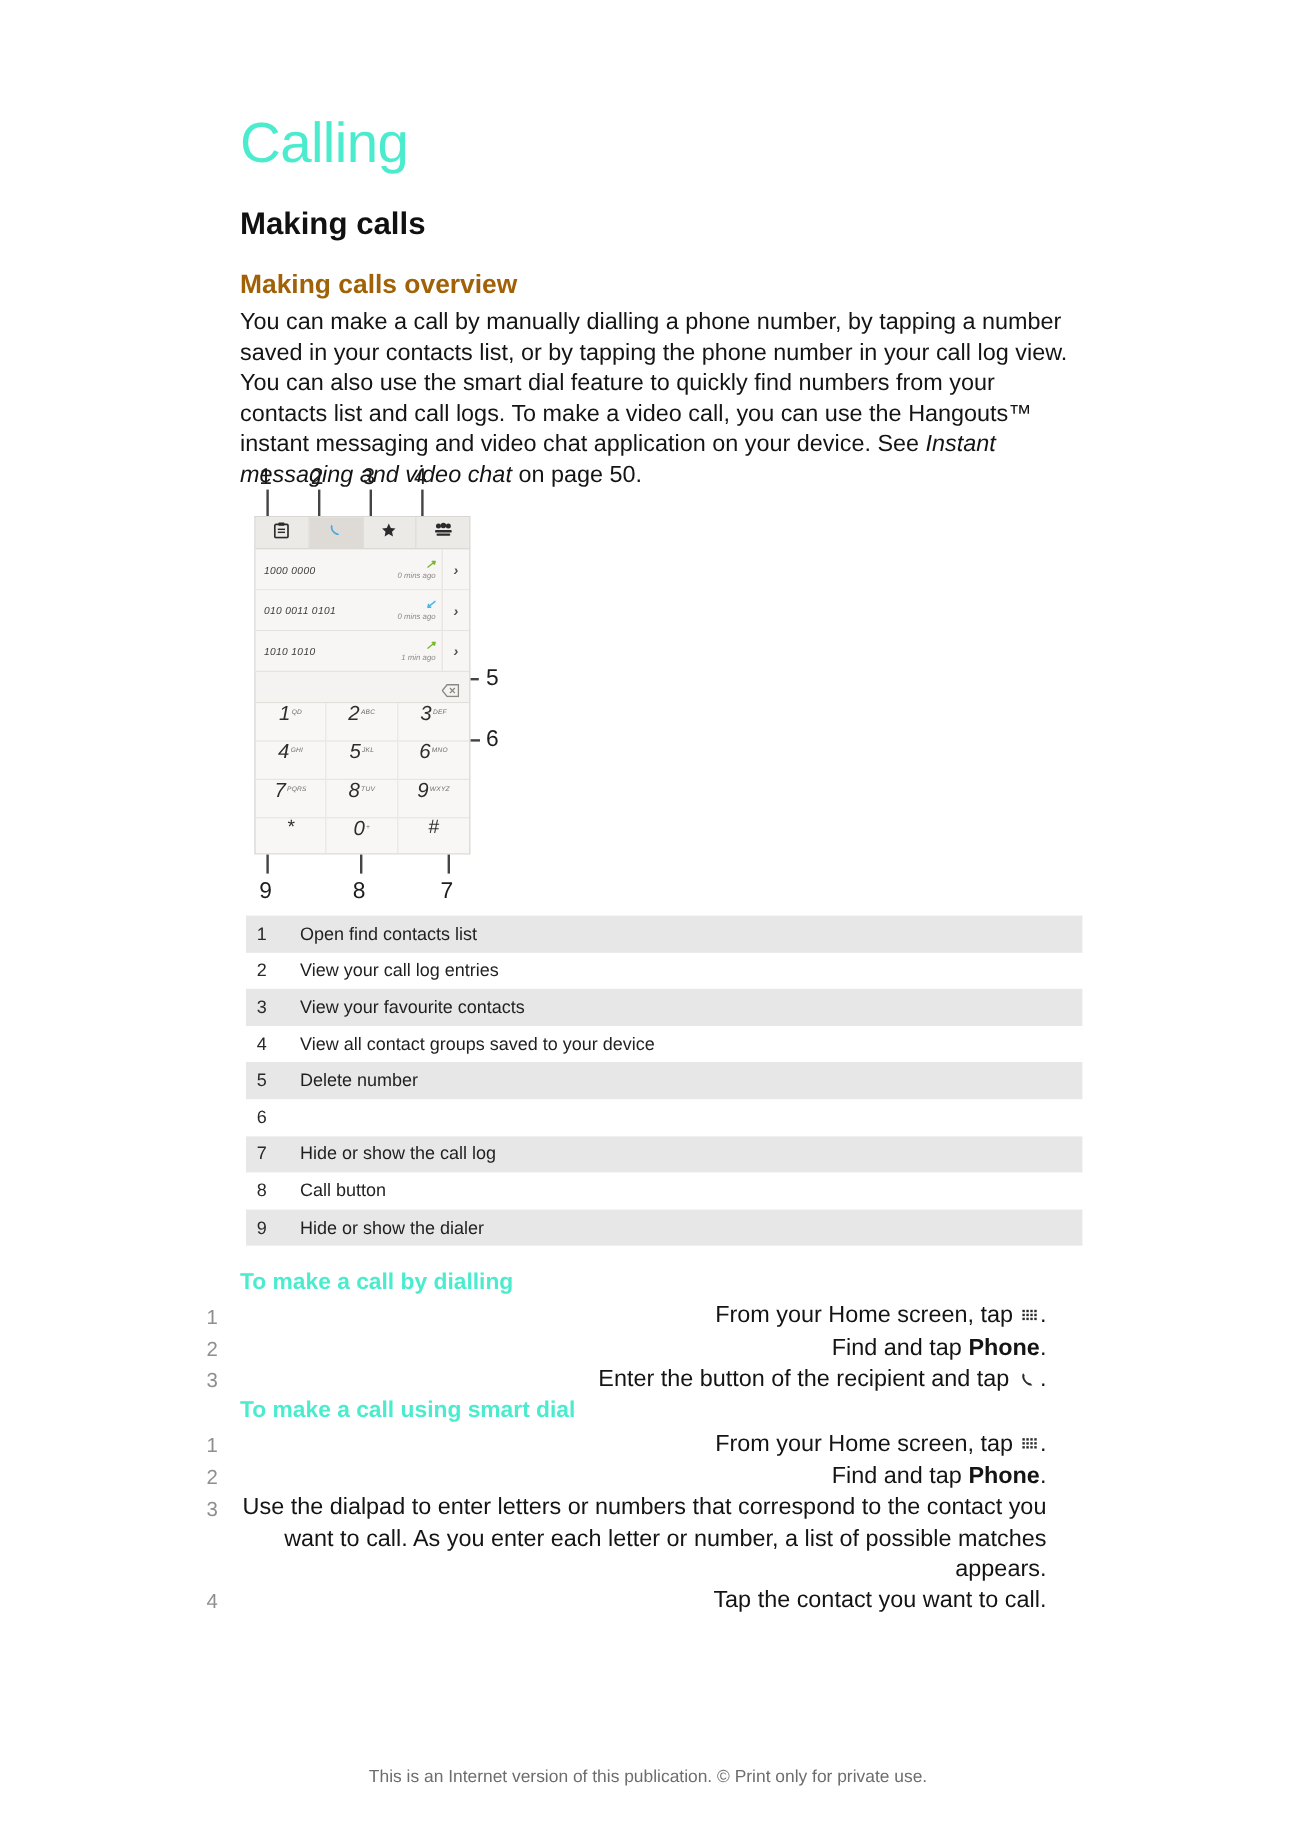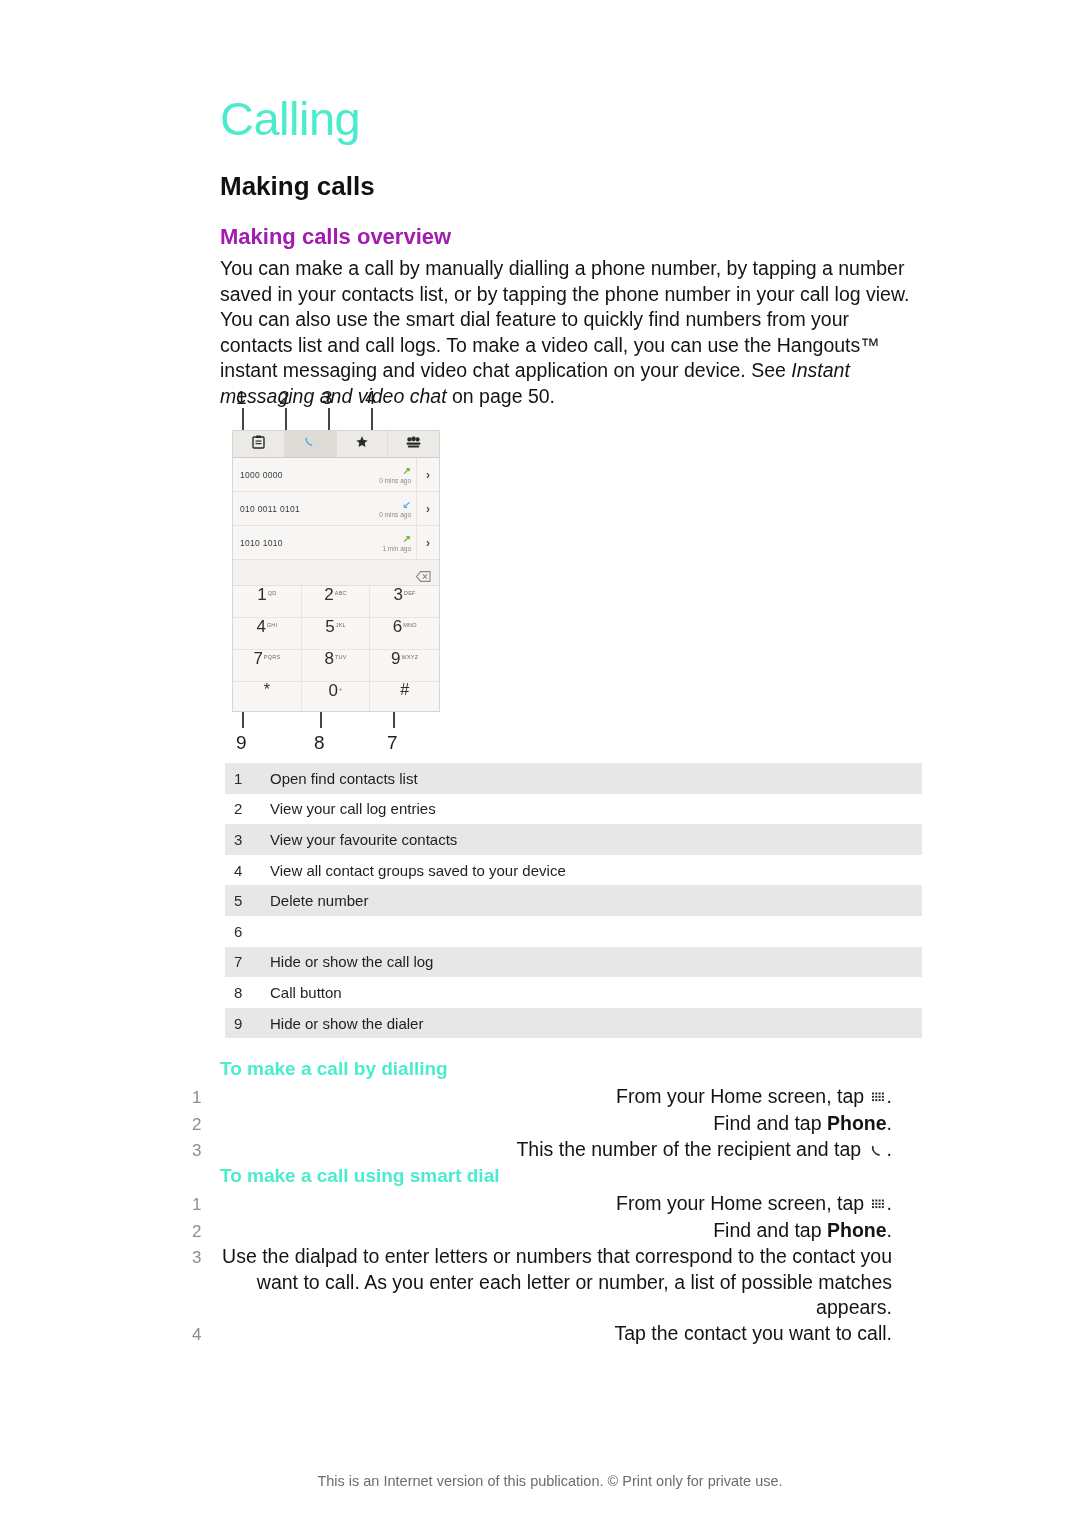--- a/index.html
+++ b/index.html
@@ -13,21 +13,20 @@
     position: relative;
     font-family: "Liberation Sans", sans-serif;
     color: #1a1a1a;
     overflow: hidden;
   }
 
   .page {
     position: absolute;
     inset: 0;
     background: #fff;
-    margin-left: 20px;
   }
 
   
   .chapter-title {
     position: absolute;
     left: 200px;
     top: 95px;
     font-size: 47px;
     font-weight: 400;
     color: #4aeccd;
@@ -42,21 +41,21 @@
     font-weight: bold;
     color: #111;
     line-height: 1.1;
   }
   .h2 {
     position: absolute;
     left: 200px;
     top: 225px;
     font-size: 22px;
     font-weight: bold;
-    color: #a21caf;
+    color: #a16207;
     line-height: 1.1;
   }
 
   
   .intro {
     position: absolute;
     left: 200px;
     top: 256px;
     width: 706px;
     font-size: 19.5px;
@@ -91,26 +90,27 @@
     position: absolute;
     width: 4px; height: 4px;
     background: #333;
     border-radius: 50%;
   }
 
   .phone {
     position: absolute;
     left: 12px;
     top: 42px;
-    width: 208px;
+    width: 180px;
     height: 282px;
     background: #f4f3f1;
     border: 1px solid #d8d6d2;
     box-sizing: border-box;
     overflow: hidden;
+    font-style: italic;
   }
   .tabbar {
     height: 27px;
     display: flex;
     background: #eceae7;
     border-bottom: 1px solid #cfcdc9;
     box-sizing: border-box;
   }
   .tab {
     flex: 1;
@@ -545,21 +545,21 @@
                 <rect x="10.9" y="9.1" width="2" height="2"></rect>
               </g>
             </svg></span><span>.</span></div>
     </div>
     <div class="step">
       <div class="snum">2</div>
       <div class="stext"><span>Find and tap </span><b>Phone</b><span>.</span></div>
     </div>
     <div class="step">
       <div class="snum">3</div>
-      <div class="stext"><span>This the number of the recipient and tap </span><span class="ic-phone"><svg width="16" height="15" viewBox="0 0 16 15">
+      <div class="stext"><span>Enter the button of the recipient and tap </span><span class="ic-phone"><svg width="16" height="15" viewBox="0 0 16 15">
               <path d="M3.6 2.4 C2.4 3.9 2.6 6.9 4.7 9.4 C6.8 11.9 9.8 13.1 11.3 12.5 L9.9 10.7 C8.7 11.0 7.1 10.0 5.8 8.4 C4.5 6.8 4.3 5.0 4.9 4.0 Z" fill="#2b2b2b"></path>
             </svg></span><span>.</span></div>
     </div>
   </div>
 
   <div class="proc-title" style="top:1166px;">To make a call using smart dial</div>
   <div class="steps" style="top:1191px;">
     <div class="step">
       <div class="snum">1</div>
       <div class="stext"><span>From your Home screen, tap </span><span class="ic-appgrid"><svg width="15" height="15" viewBox="0 0 15 15">

